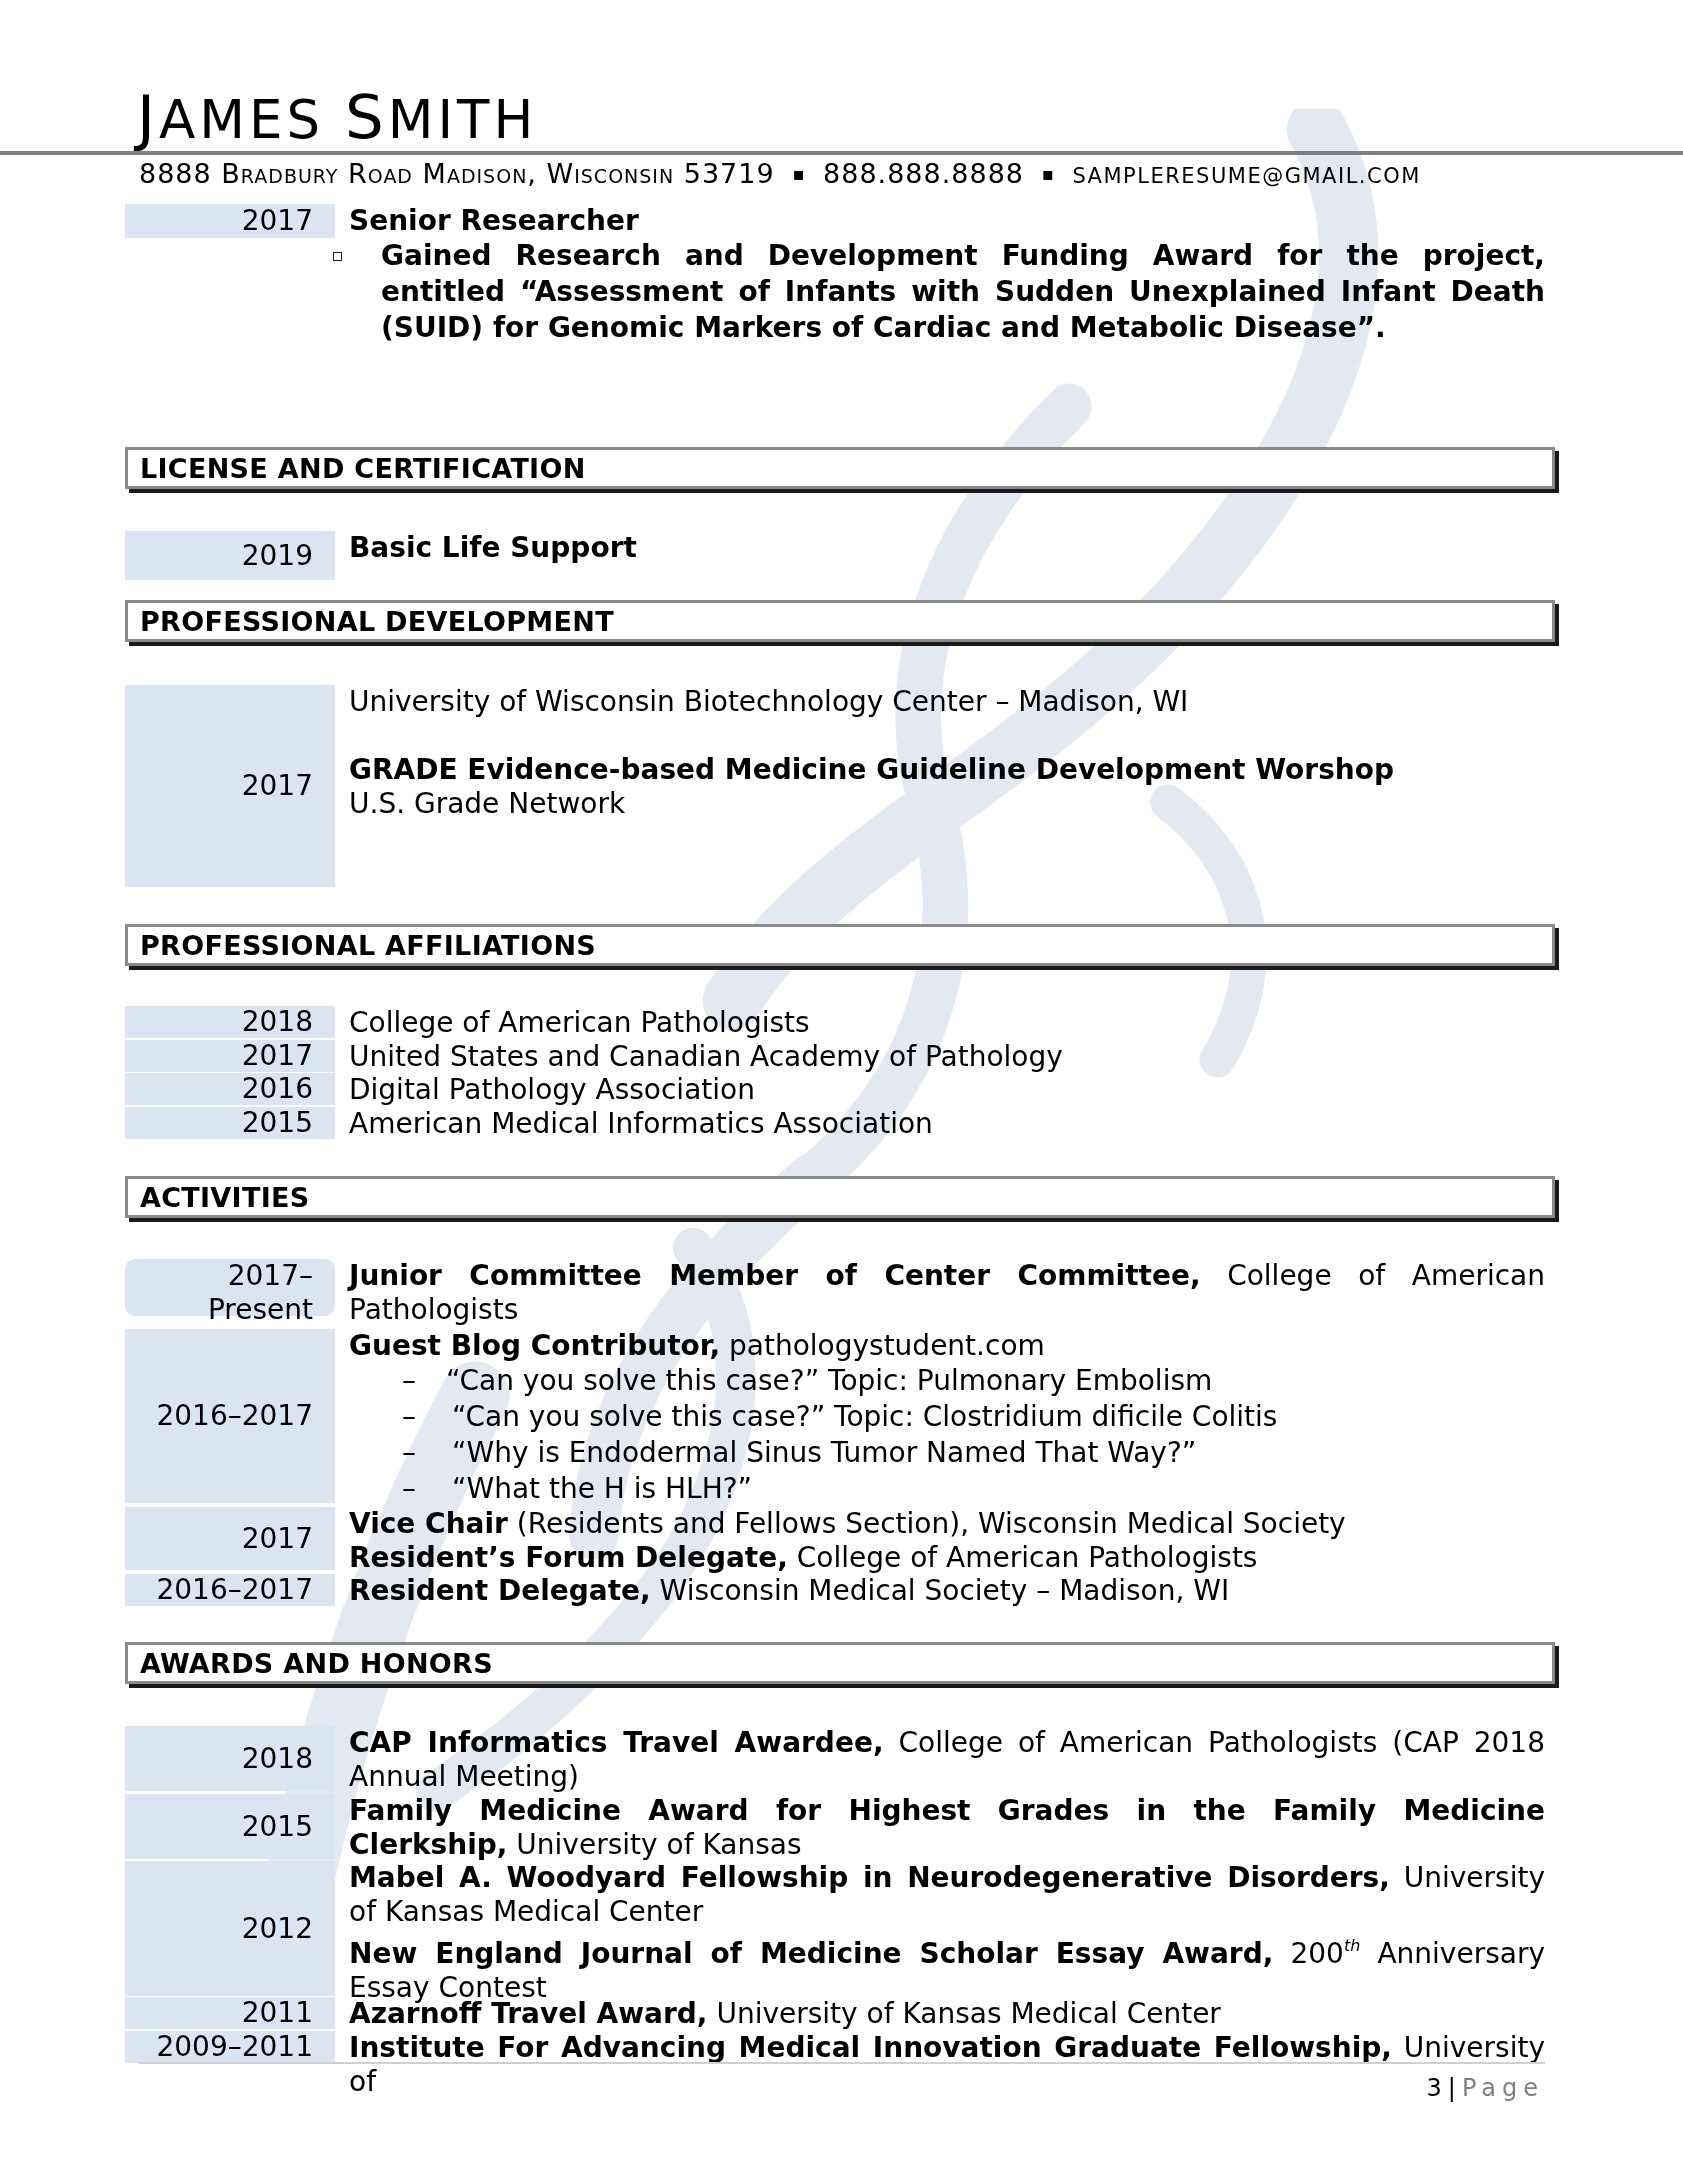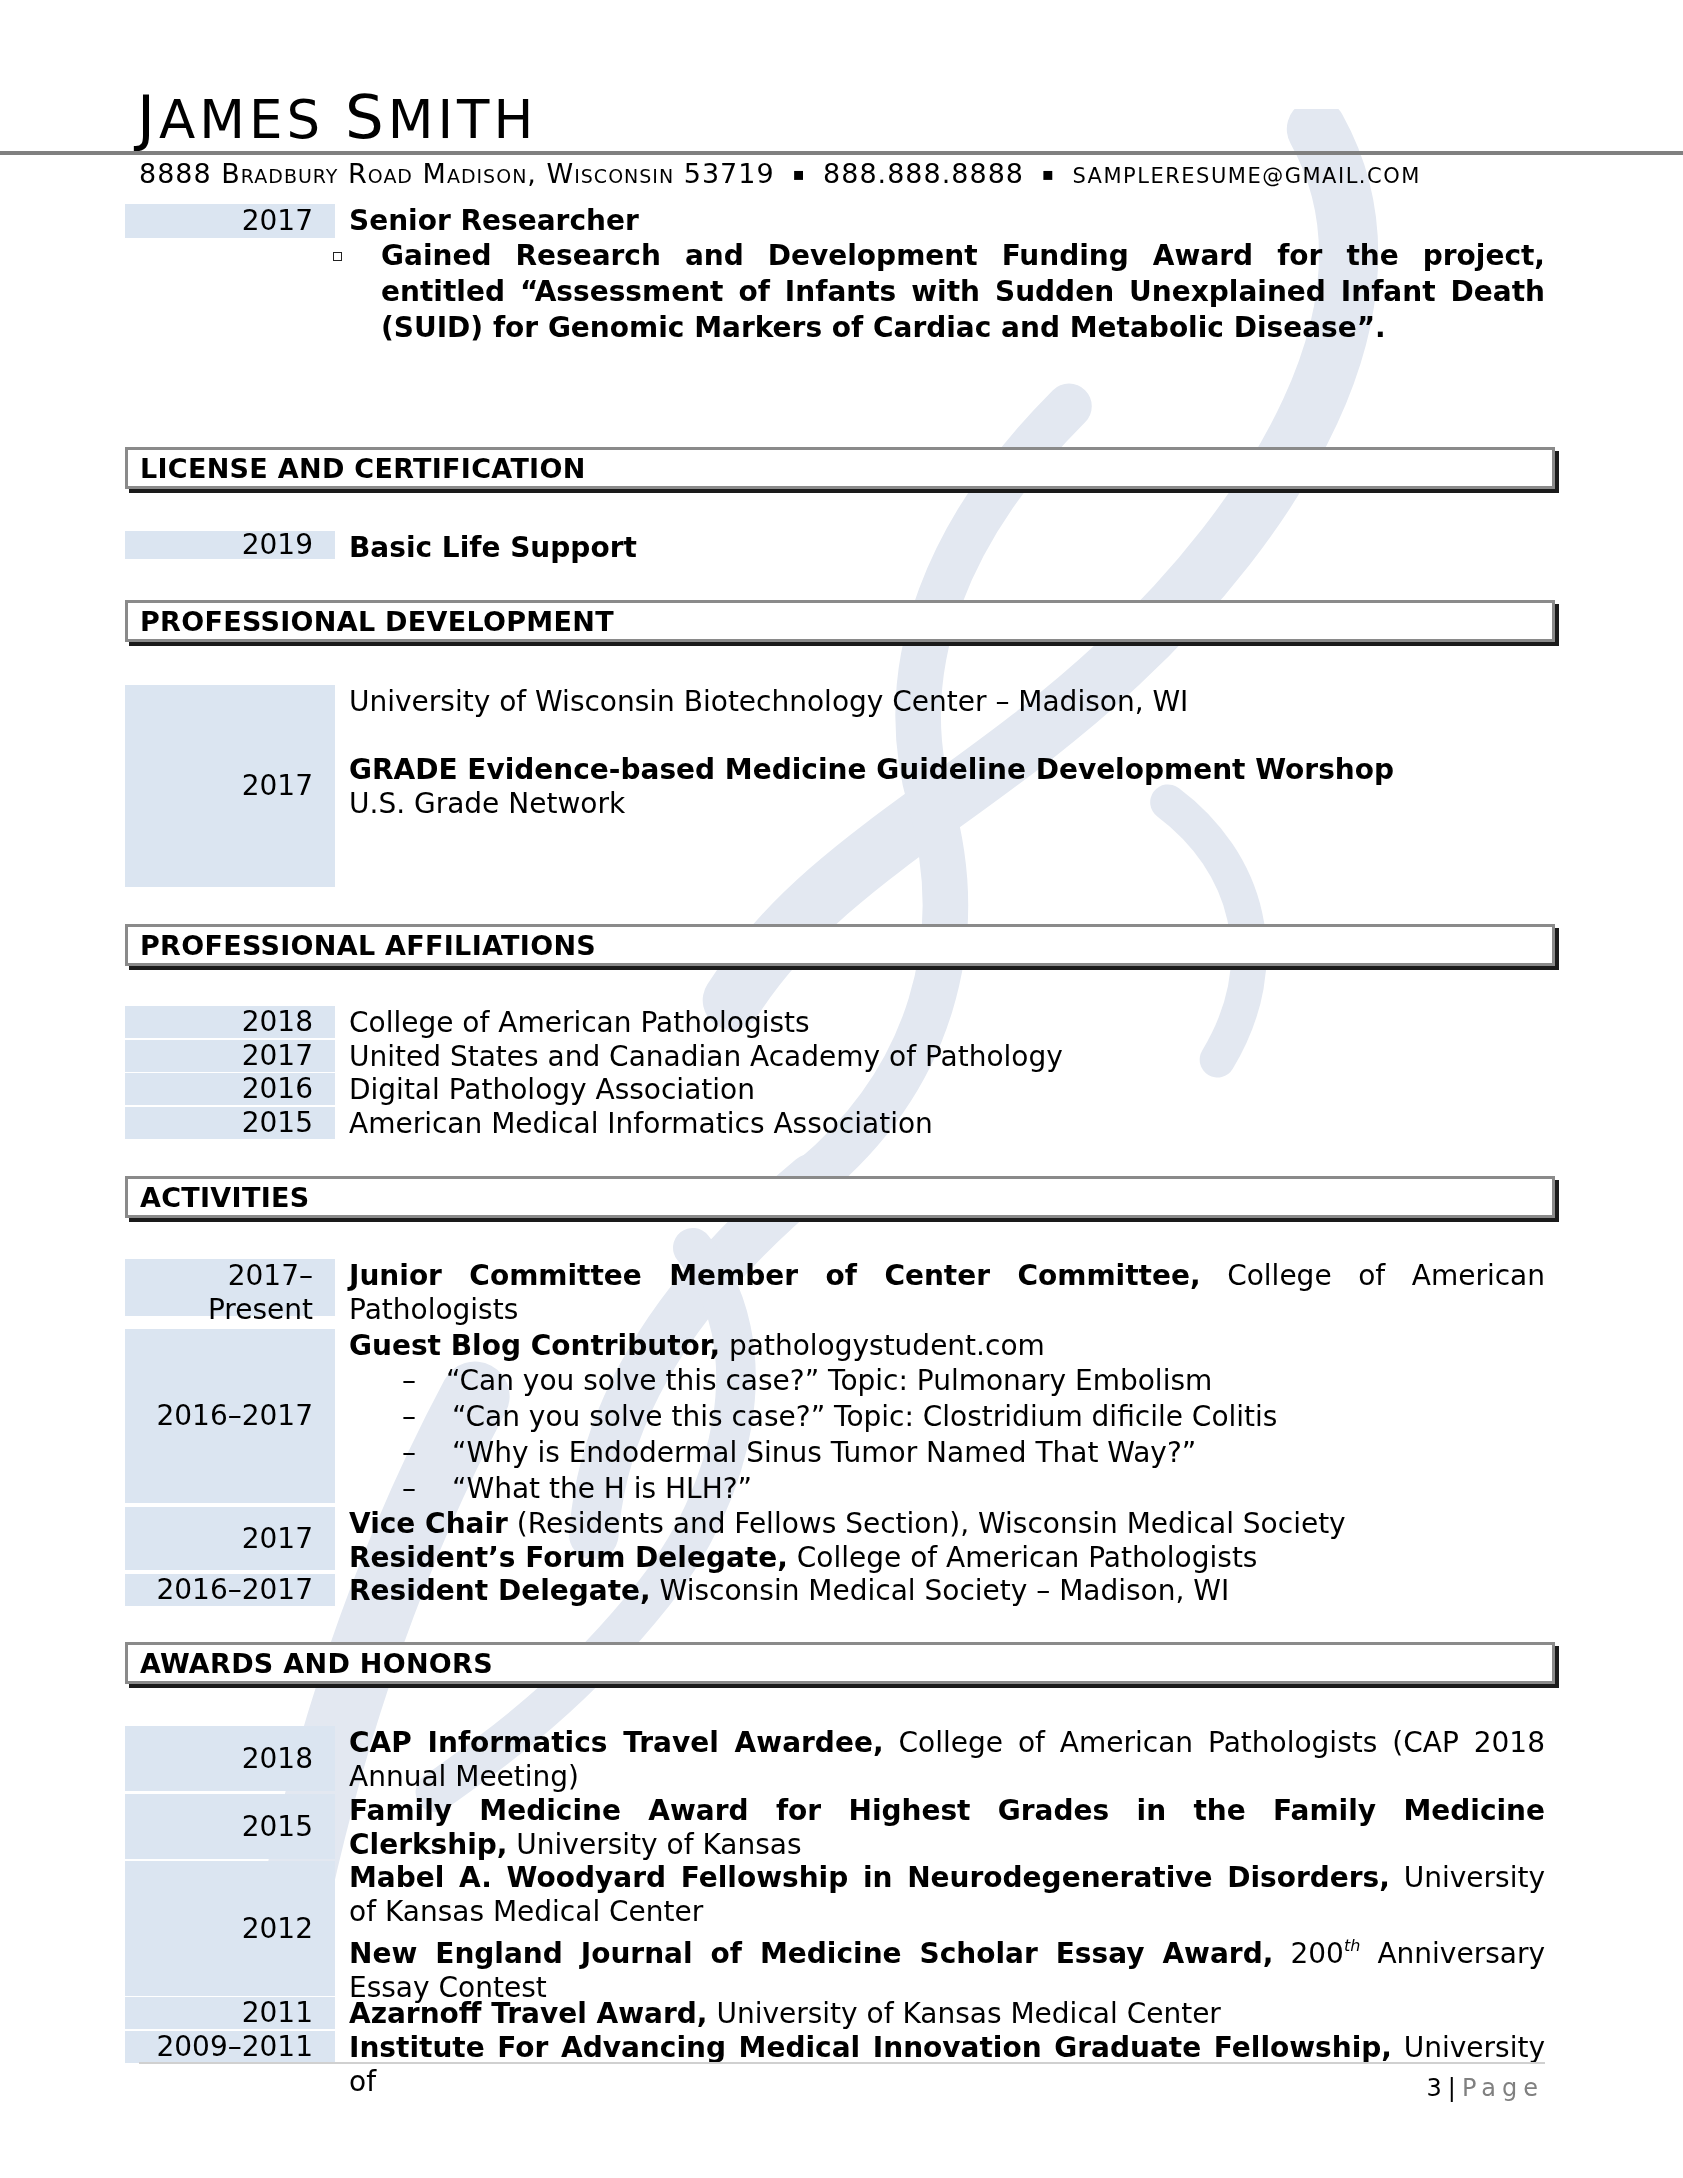--- a/index.html
+++ b/index.html
@@ -108,21 +108,21 @@
   </div>
   <div class="bullet-wrap">
     <div class="bullet-box"></div>
     <div class="bullet-text">Gained Research and Development Funding Award for the project, entitled “Assessment of Infants with Sudden Unexplained Infant Death (SUID) for Genomic Markers of Cardiac and Metabolic Disease”.</div>
   </div>
 
   <div class="section" style="top:447px;">
     <span>LICENSE AND CERTIFICATION</span>
   </div>
   <div class="row" style="top:531px;">
-    <div class="date" style="height:28px;">2019</div>
+    <div class="date" style="height:49px;">2019</div>
     <div class="desc b">Basic Life Support</div>
   </div>
 
   <div class="section" style="top:600px;">
     <span>PROFESSIONAL DEVELOPMENT</span>
   </div>
   <div class="row" style="top:685px;">
     <div class="date" style="height:202px;">2017</div>
     <div class="desc">
       <div>University of Wisconsin Biotechnology Center – Madison, WI</div>
@@ -149,21 +149,21 @@
   </div>
   <div class="row" style="top:1107px;">
     <div class="date" style="height:32px;">2015</div>
     <div class="desc">American Medical Informatics Association</div>
   </div>
 
   <div class="section" style="top:1176px;">
     <span>ACTIVITIES</span>
   </div>
   <div class="row" style="top:1259px;">
-    <div class="date top" style="height:57px; flex-direction:column; align-items:flex-end; justify-content:flex-start;">
+    <div class="date top" style="height:57px; flex-direction:column; align-items:flex-end; justify-content:flex-start;border-radius:10px;">
       <div>2017–</div>
       <div>Present</div>
     </div>
     <div class="desc"><span class="b">Junior Committee Member of Center Committee,</span><span> College of American Pathologists</span></div>
   </div>
   <div class="row" style="top:1329px;">
     <div class="date" style="height:174px;">2016–2017</div>
     <div class="desc">
       <div><span class="b">Guest Blog Contributor,</span><span> pathologystudent.com</span></div>
       <div class="dash-item" style="line-height:36px;">

